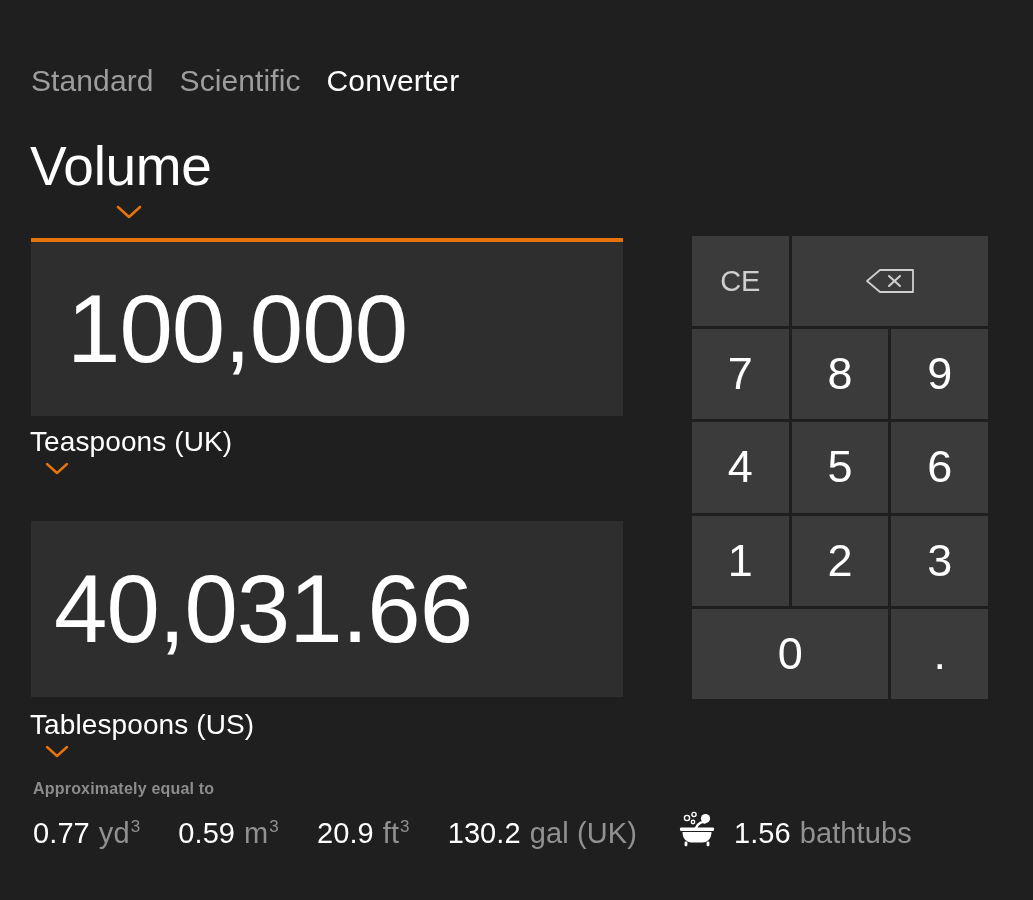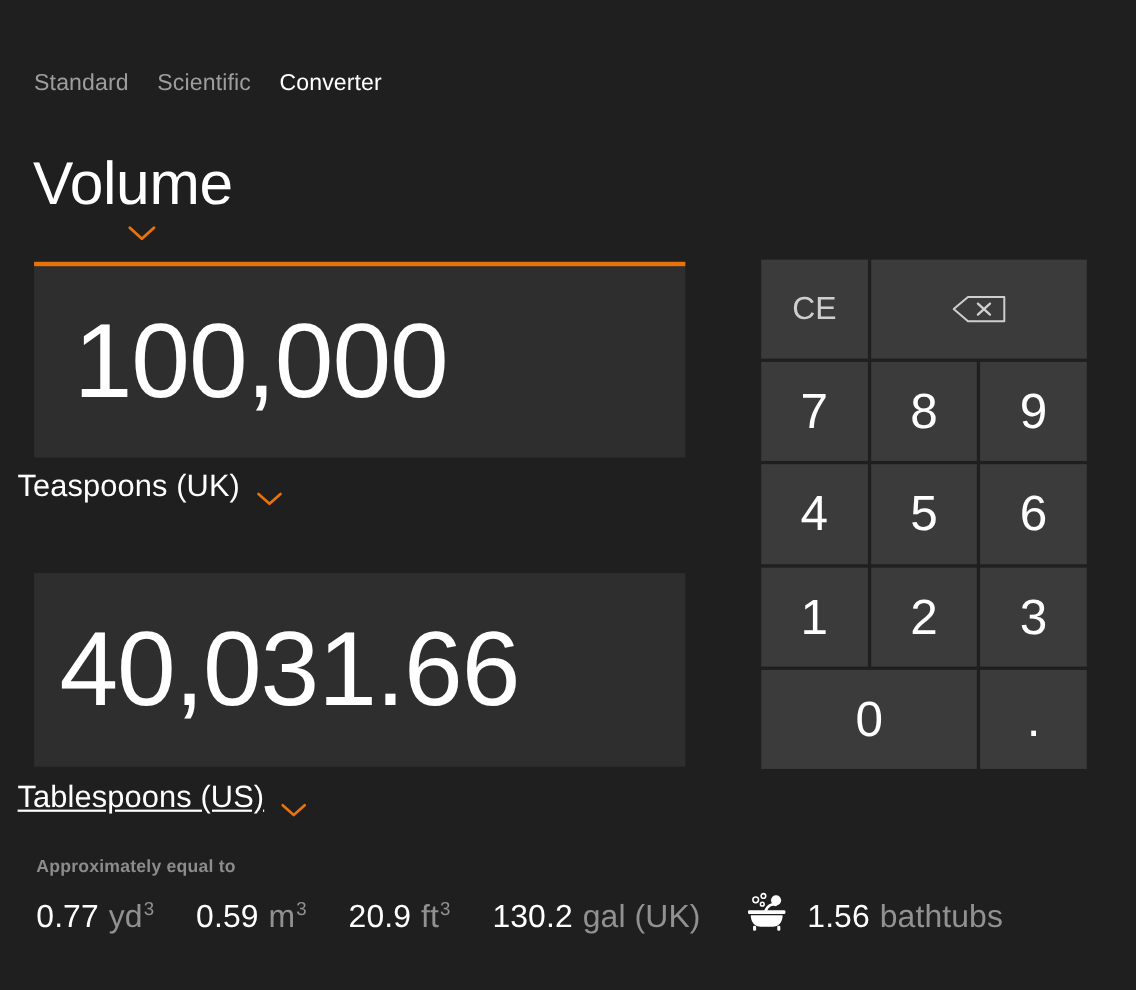--- a/index.html
+++ b/index.html
@@ -14,21 +14,21 @@
     -webkit-font-smoothing: antialiased;
   }
   .app { position: relative; width: 1033px; height: 900px; }
 
   
   .tabs {
     position: absolute; left: 31px; top: 64px;
     display: flex; align-items: baseline;
   }
   .tab {
-    font-size: 21px; font-weight: 300;
+    font-size: 30px; font-weight: 300;
     color: #9d9d9d; letter-spacing: 0.1px;
     margin-right: 26px; cursor: pointer;
     white-space: nowrap;
   }
   .tab.active { color: #ffffff; }
 
   
   .category {
     position: absolute; left: 30px; top: 134px;
     display: flex; align-items: center; flex-direction: column;
@@ -57,25 +57,25 @@
   .panel-value {
     font-size: 96px; font-weight: 300;
     line-height: 1; letter-spacing: -1px;
     padding-left: 36px; color: #ffffff;
     white-space: nowrap;
   }
   .panel.output .panel-value { padding-left: 23px; }
 
   
   .unit {
-    position: absolute; left: 16px;
-    display: flex; align-items: flex-end; cursor: pointer;
+    position: absolute; left: 30px;
+    display: flex; align-items: flex-start; cursor: pointer; flex-direction: column;
   }
   .unit.from { top: 426px; }
-  .unit.to   { top: 709px; text-decoration: underline; }
+  .unit.to   { top: 709px; }
   .unit-label {
     font-size: 28px; font-weight: 300;
     color: #ffffff; letter-spacing: 0.1px;
   }
   .unit .chev { margin-left: 14px; top: 3px; }
 
   
   .supp { position: absolute; left: 33px; top: 780px; }
   .supp-title {
     font-size: 16px; font-weight: 700;

